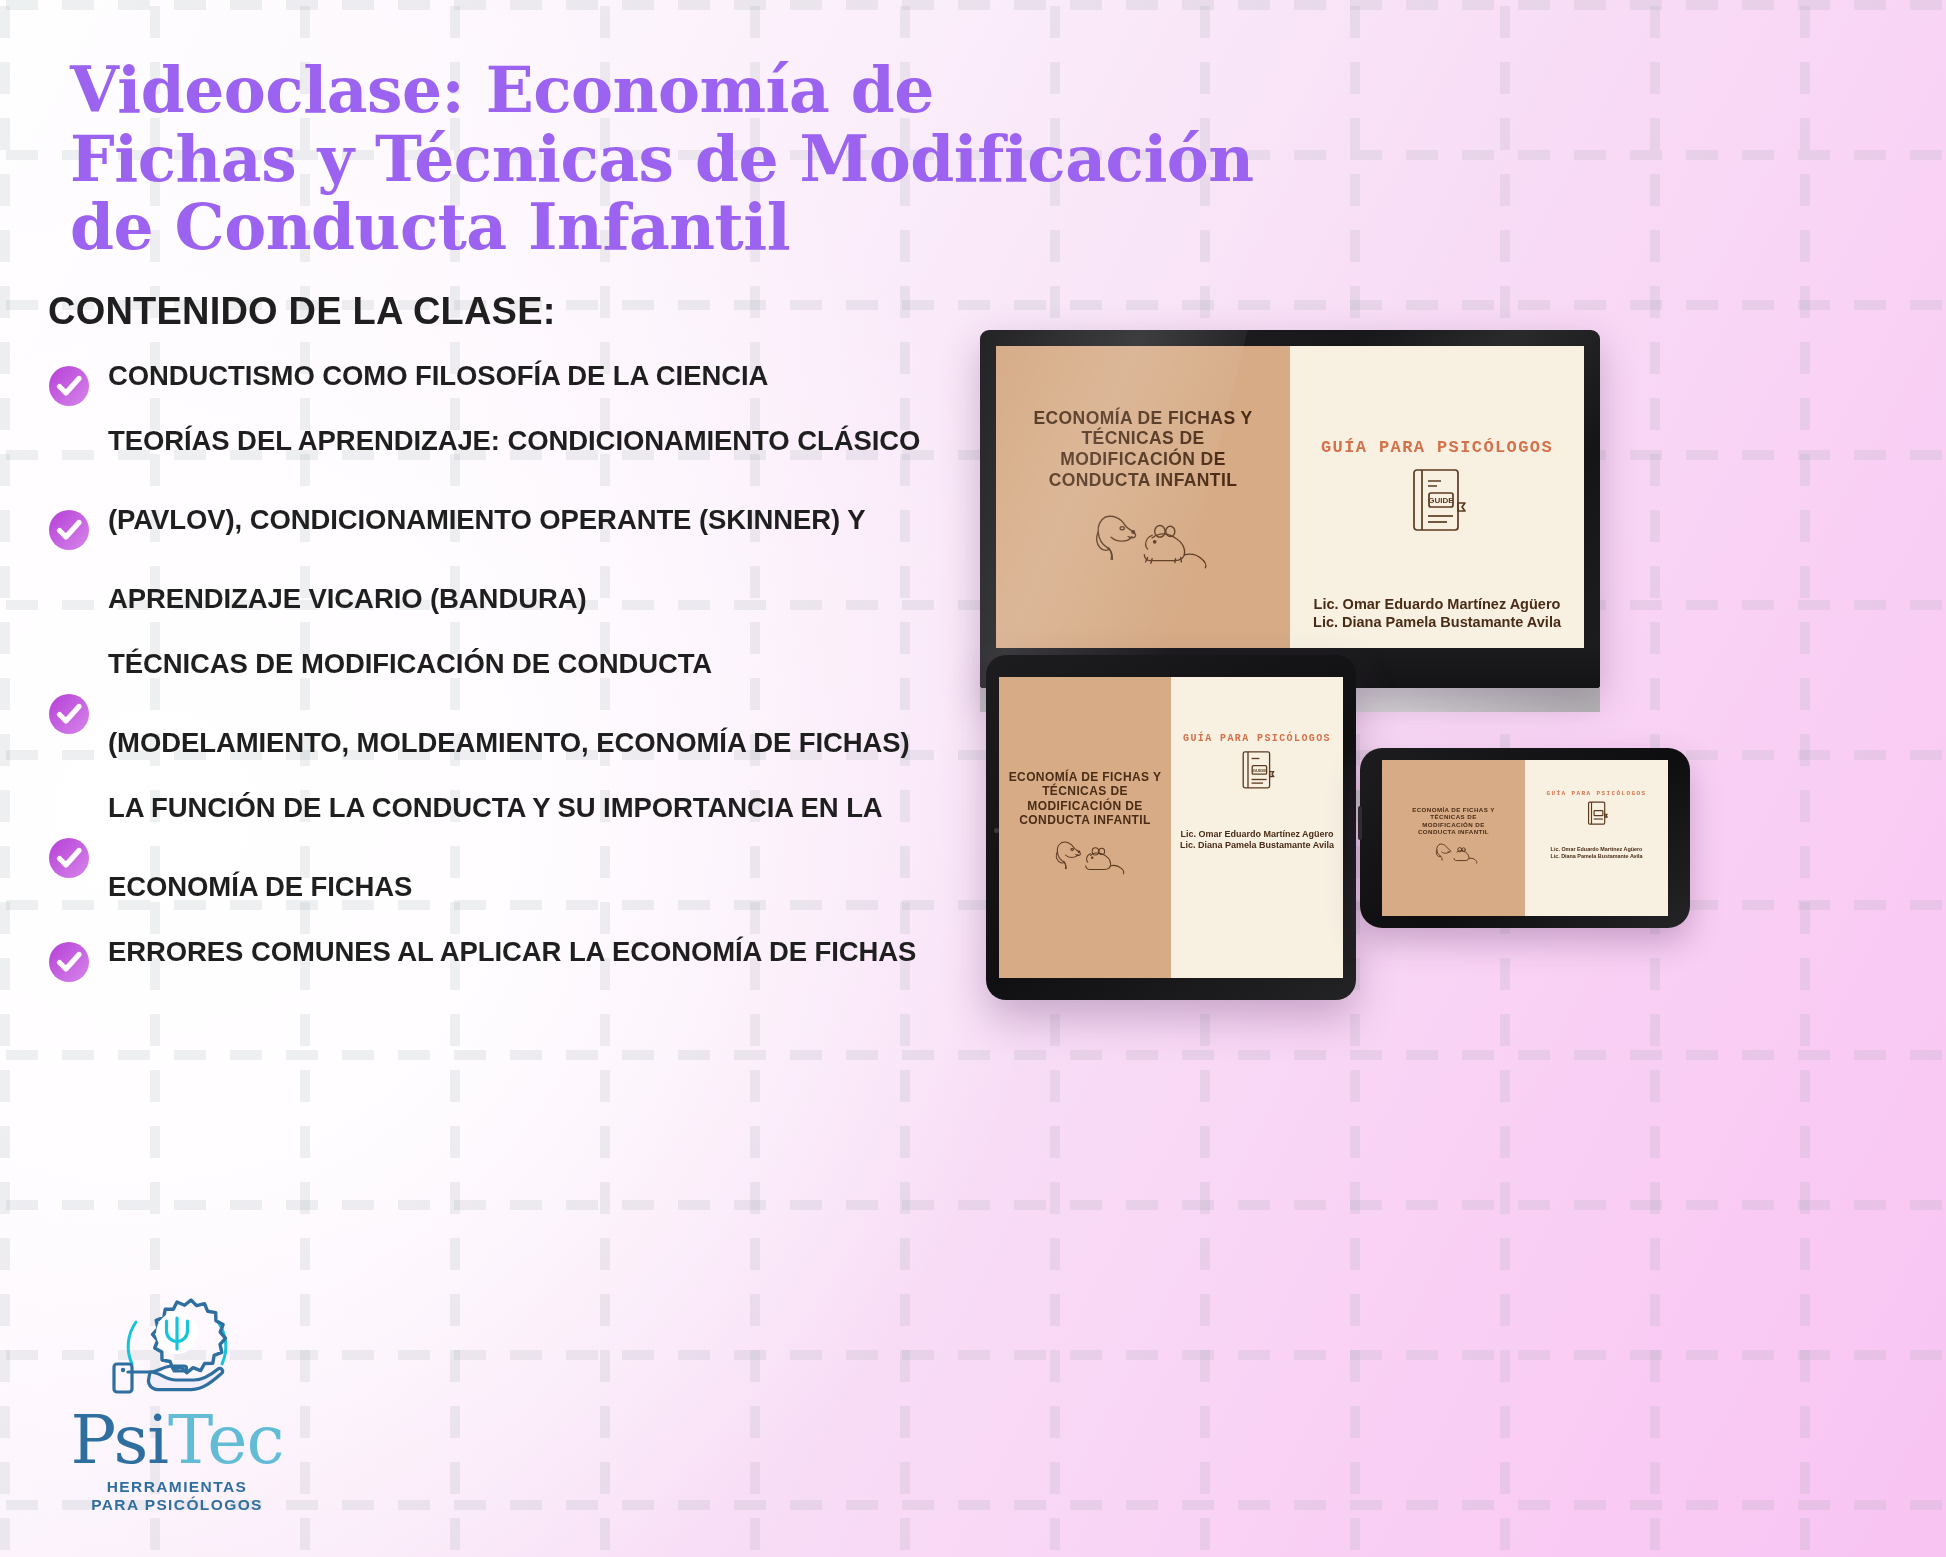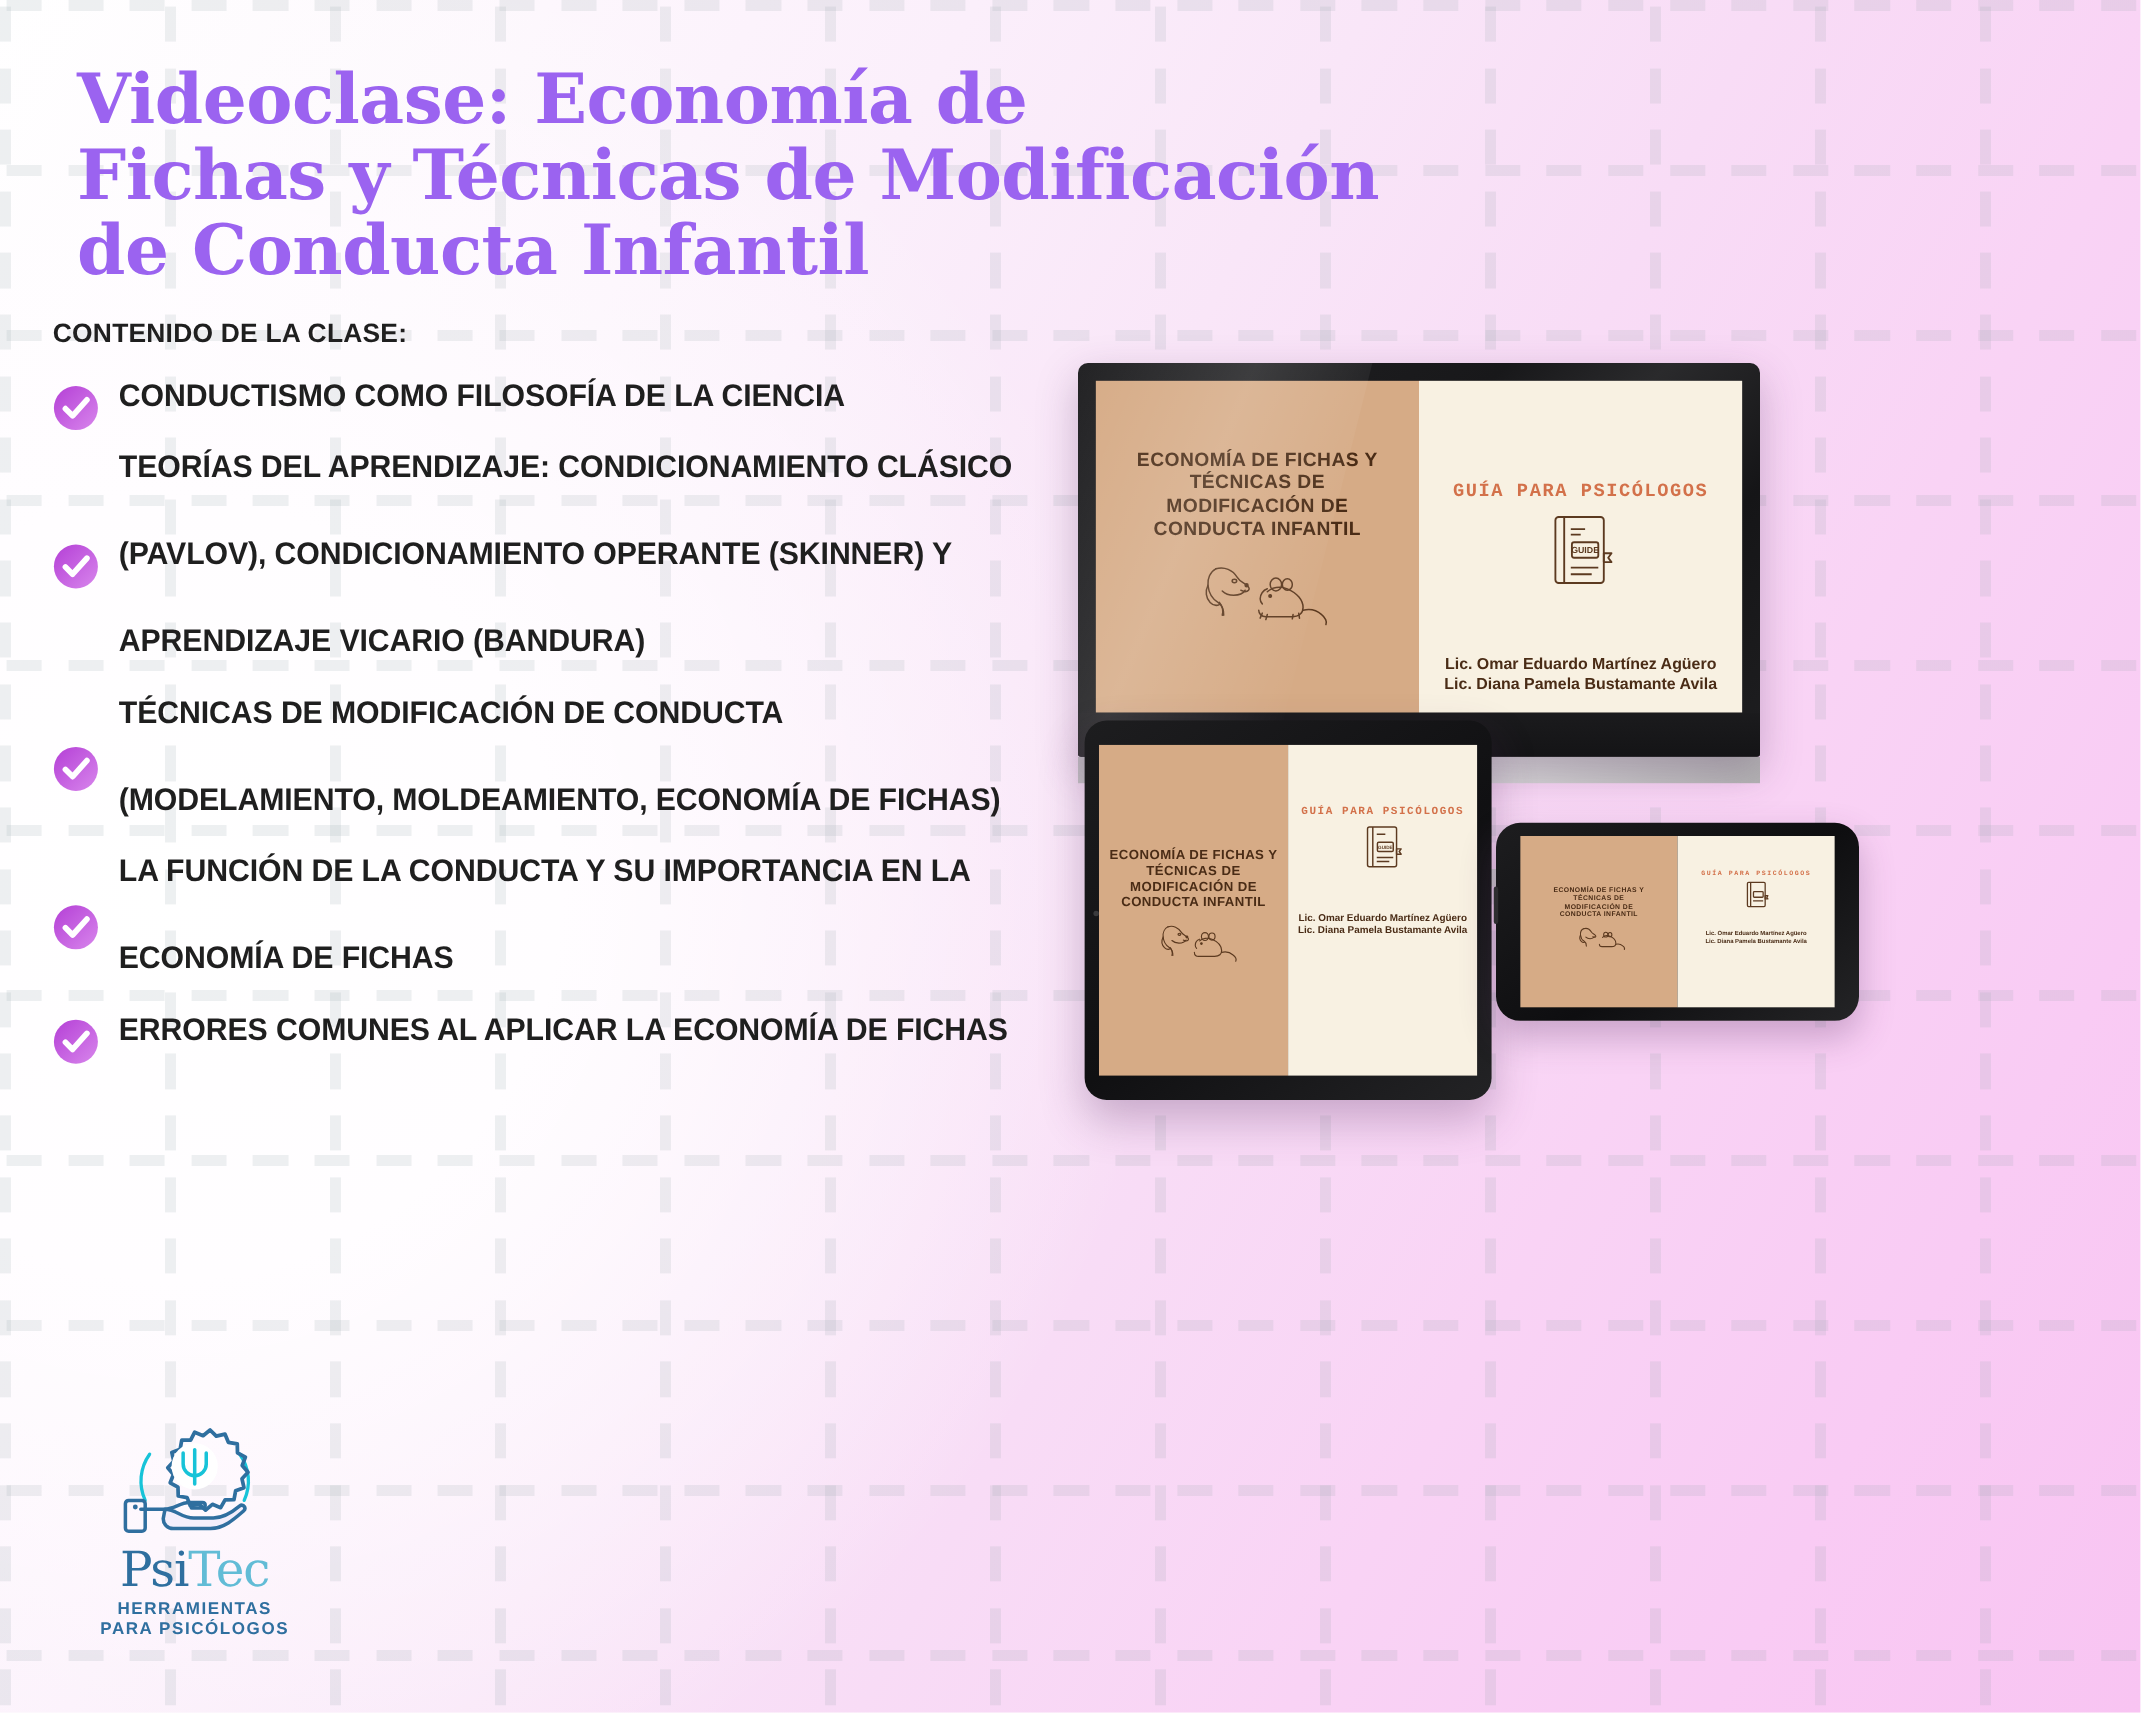--- a/index.html
+++ b/index.html
@@ -82,21 +82,21 @@
     letter-spacing: -0.5px;
     color: #9b63f0;
     white-space: pre-line;
     margin-left: 22px;
   }
 
   #contenido-label {
     margin-top: 28px;
     font-family: "Liberation Sans", sans-serif;
     font-weight: bold;
-    font-size: 24px;
+    font-size: 38px;
     letter-spacing: .2px;
     color: #1f1f1f;
   }
 
   #bullets {
     margin-top: 22px;
     width: 1000px;
   }
 
   .bullet-row {
@@ -132,21 +132,21 @@
     position: absolute;
     left: 62px;
     top: 1292px;
     width: 230px;
     text-align: center;
   }
   #logo-mark { width: 138px; height: 112px; margin: 0 auto; display:block; }
   #logo-word {
     margin-top: 2px;
     font-family: "DejaVu Serif", "Liberation Serif", serif;
-    font-size: 44px;
+    font-size: 68px;
     line-height: 1;
     letter-spacing: -1px;
   }
   .logo-psi { color: #2f6f9f; }
   .logo-tec { color: #62bcd6; }
   #logo-tag {
     margin-top: 4px;
     font-family: "Liberation Sans", sans-serif;
     font-weight: bold;
     font-size: 15.5px;

